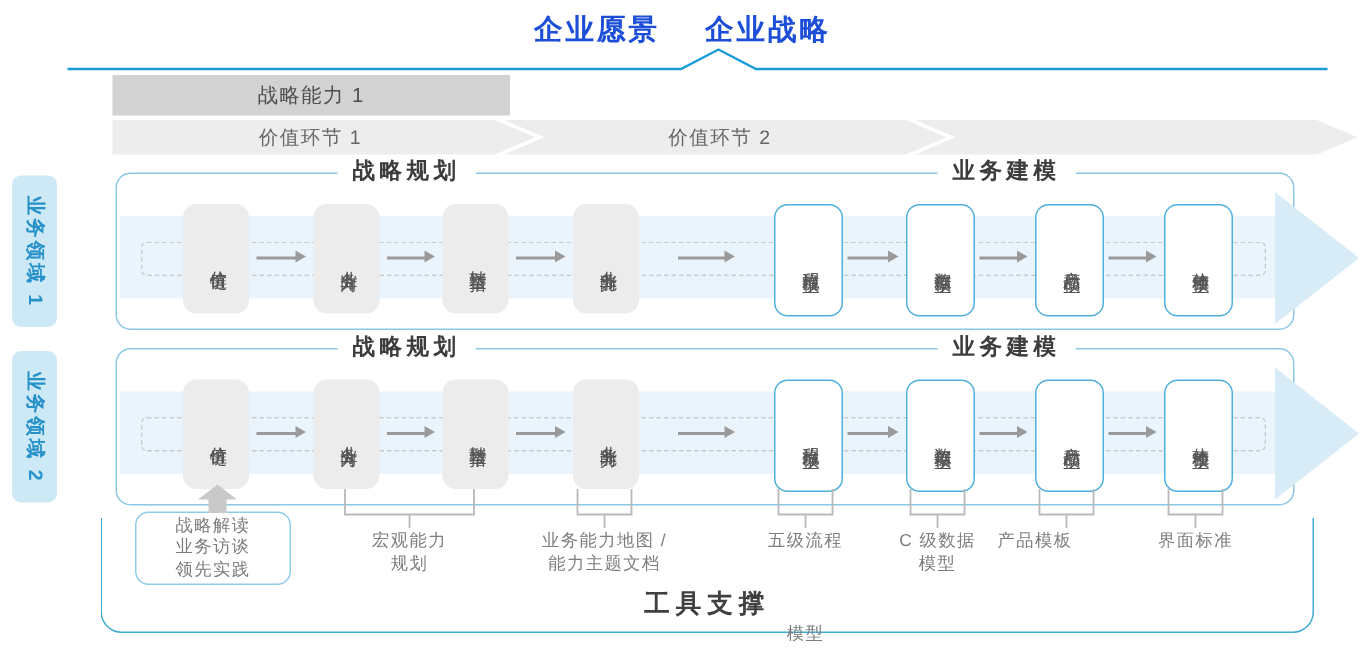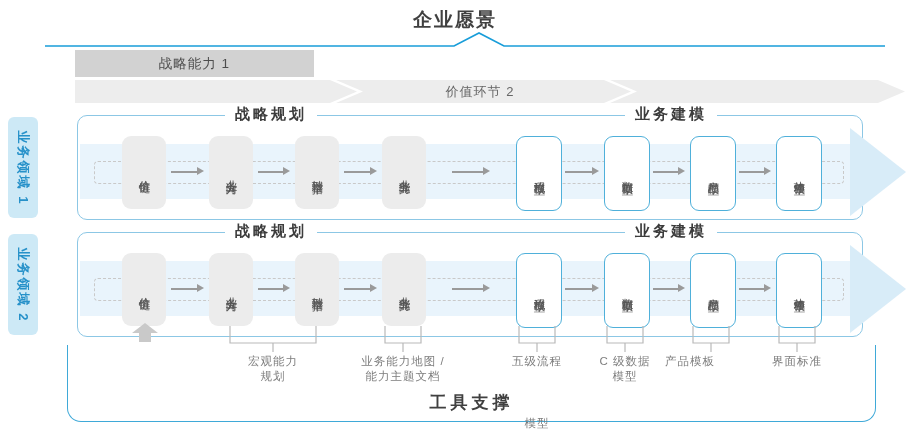--- a/index.html
+++ b/index.html
@@ -6,21 +6,21 @@
   #canvas {
     position:relative; width:910px; height:432px; overflow:hidden;
     font-family:"Liberation Sans", sans-serif; background:#ffffff;
   }
   .abs { position:absolute; }
 
   
   .top-title {
     left:0; top:6px; width:910px; height:28px;
     display:flex; align-items:center; justify-content:center; gap:30px;
-    color:#404040; font-size:19px; font-weight:bold; letter-spacing:2px;
+    color:#1d4ed8; font-size:19px; font-weight:bold; letter-spacing:2px;
   }
 
   
   .cap-bar {
     top:50px; height:27px; background:#d2d2d2;
     display:flex; align-items:center; justify-content:center;
     color:#4d4d4d; font-size:13.5px; font-weight:500; letter-spacing:1px;
   }
   
   .chev-label {
@@ -104,26 +104,28 @@
 <div id="canvas">
 
   <svg class="layer" width="910" height="432">
     <polygon points="75,80 330,80 357,91.5 330,103 75,103" fill="#ededed"></polygon>
     <polygon points="336,80 604,80 631,91.5 604,103 336,103 363,91.5" fill="#ededed"></polygon>
     <polygon points="610,80 878,80 905,91.5 878,103 610,103 637,91.5" fill="#ededed"></polygon>
   </svg>
 
   <div class="abs top-title">
     <span>企业愿景</span>
-  </div>
-
-  <div class="abs cap-bar" style="left:75px; width:239px;">
+    <span>企业战略</span>
+  </div>
+
+  <div class="abs cap-bar" style="left:75px; width:265px;">
     <span>战略能力 1</span>
   </div>
 
+  <div class="abs chev-label" style="left:127px;">价值环节 1</div>
   <div class="abs chev-label" style="left:400px;">价值环节 2</div>
 
   <div class="abs domain-tag" style="top:117px;">
     <span>业务领域 1</span>
   </div>
   <div class="abs domain-tag" style="top:234px;">
     <span>业务领域 2</span>
   </div>
 
   <div class="abs panel" style="top:115px;">
@@ -207,20 +209,25 @@
     <div class="harrow" style="left:661px; width:26px;"></div>
 
     <div class="panel-header" style="left:193px;">战略规划</div>
     <div class="panel-header" style="left:593px;">业务建模</div>
   </div>
 
   <div class="abs tool-frame">
     <div class="tool-label">工具支撑</div>
   </div>
 
+  <div class="abs practice-box">
+    <div>战略解读</div>
+    <div>业务访谈</div>
+    <div>领先实践</div>
+  </div>
 
   <div class="abs anno" style="left:223px; width:100px;">
     <div>宏观能力</div>
     <div>规划</div>
   </div>
   <div class="abs anno" style="left:333px; width:140px;">
     <div>业务能力地图 /</div>
     <div>能力主题文档</div>
   </div>
   <div class="abs anno" style="left:487px; width:100px;gap:47px;">

